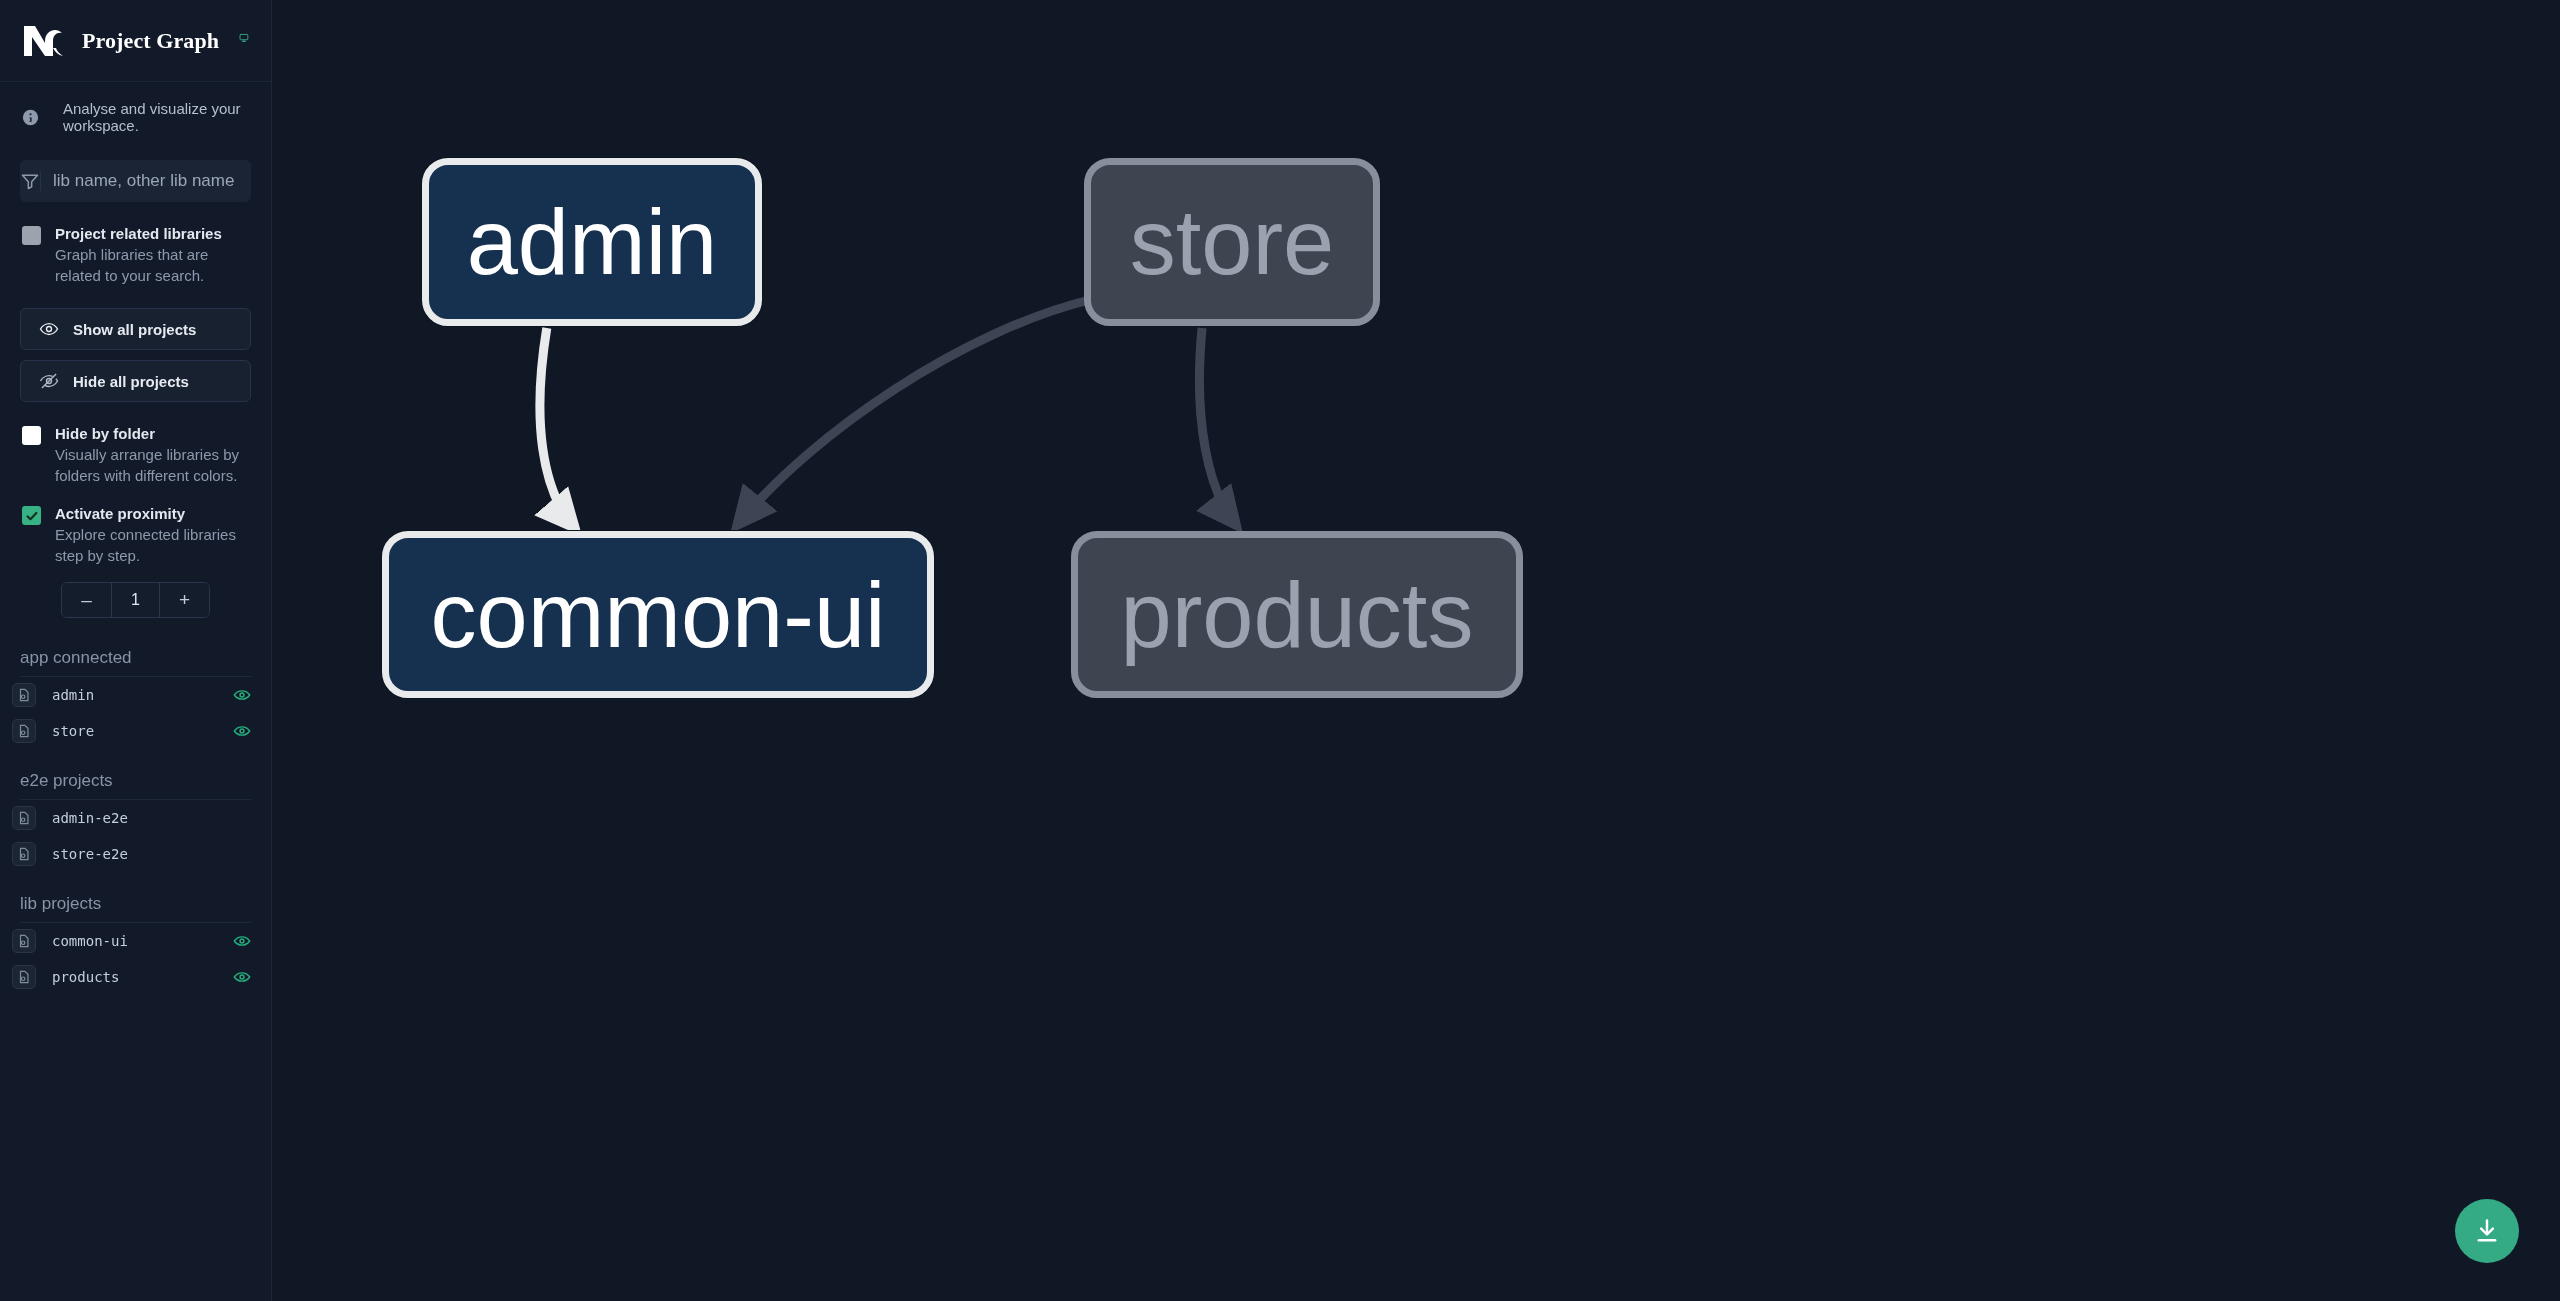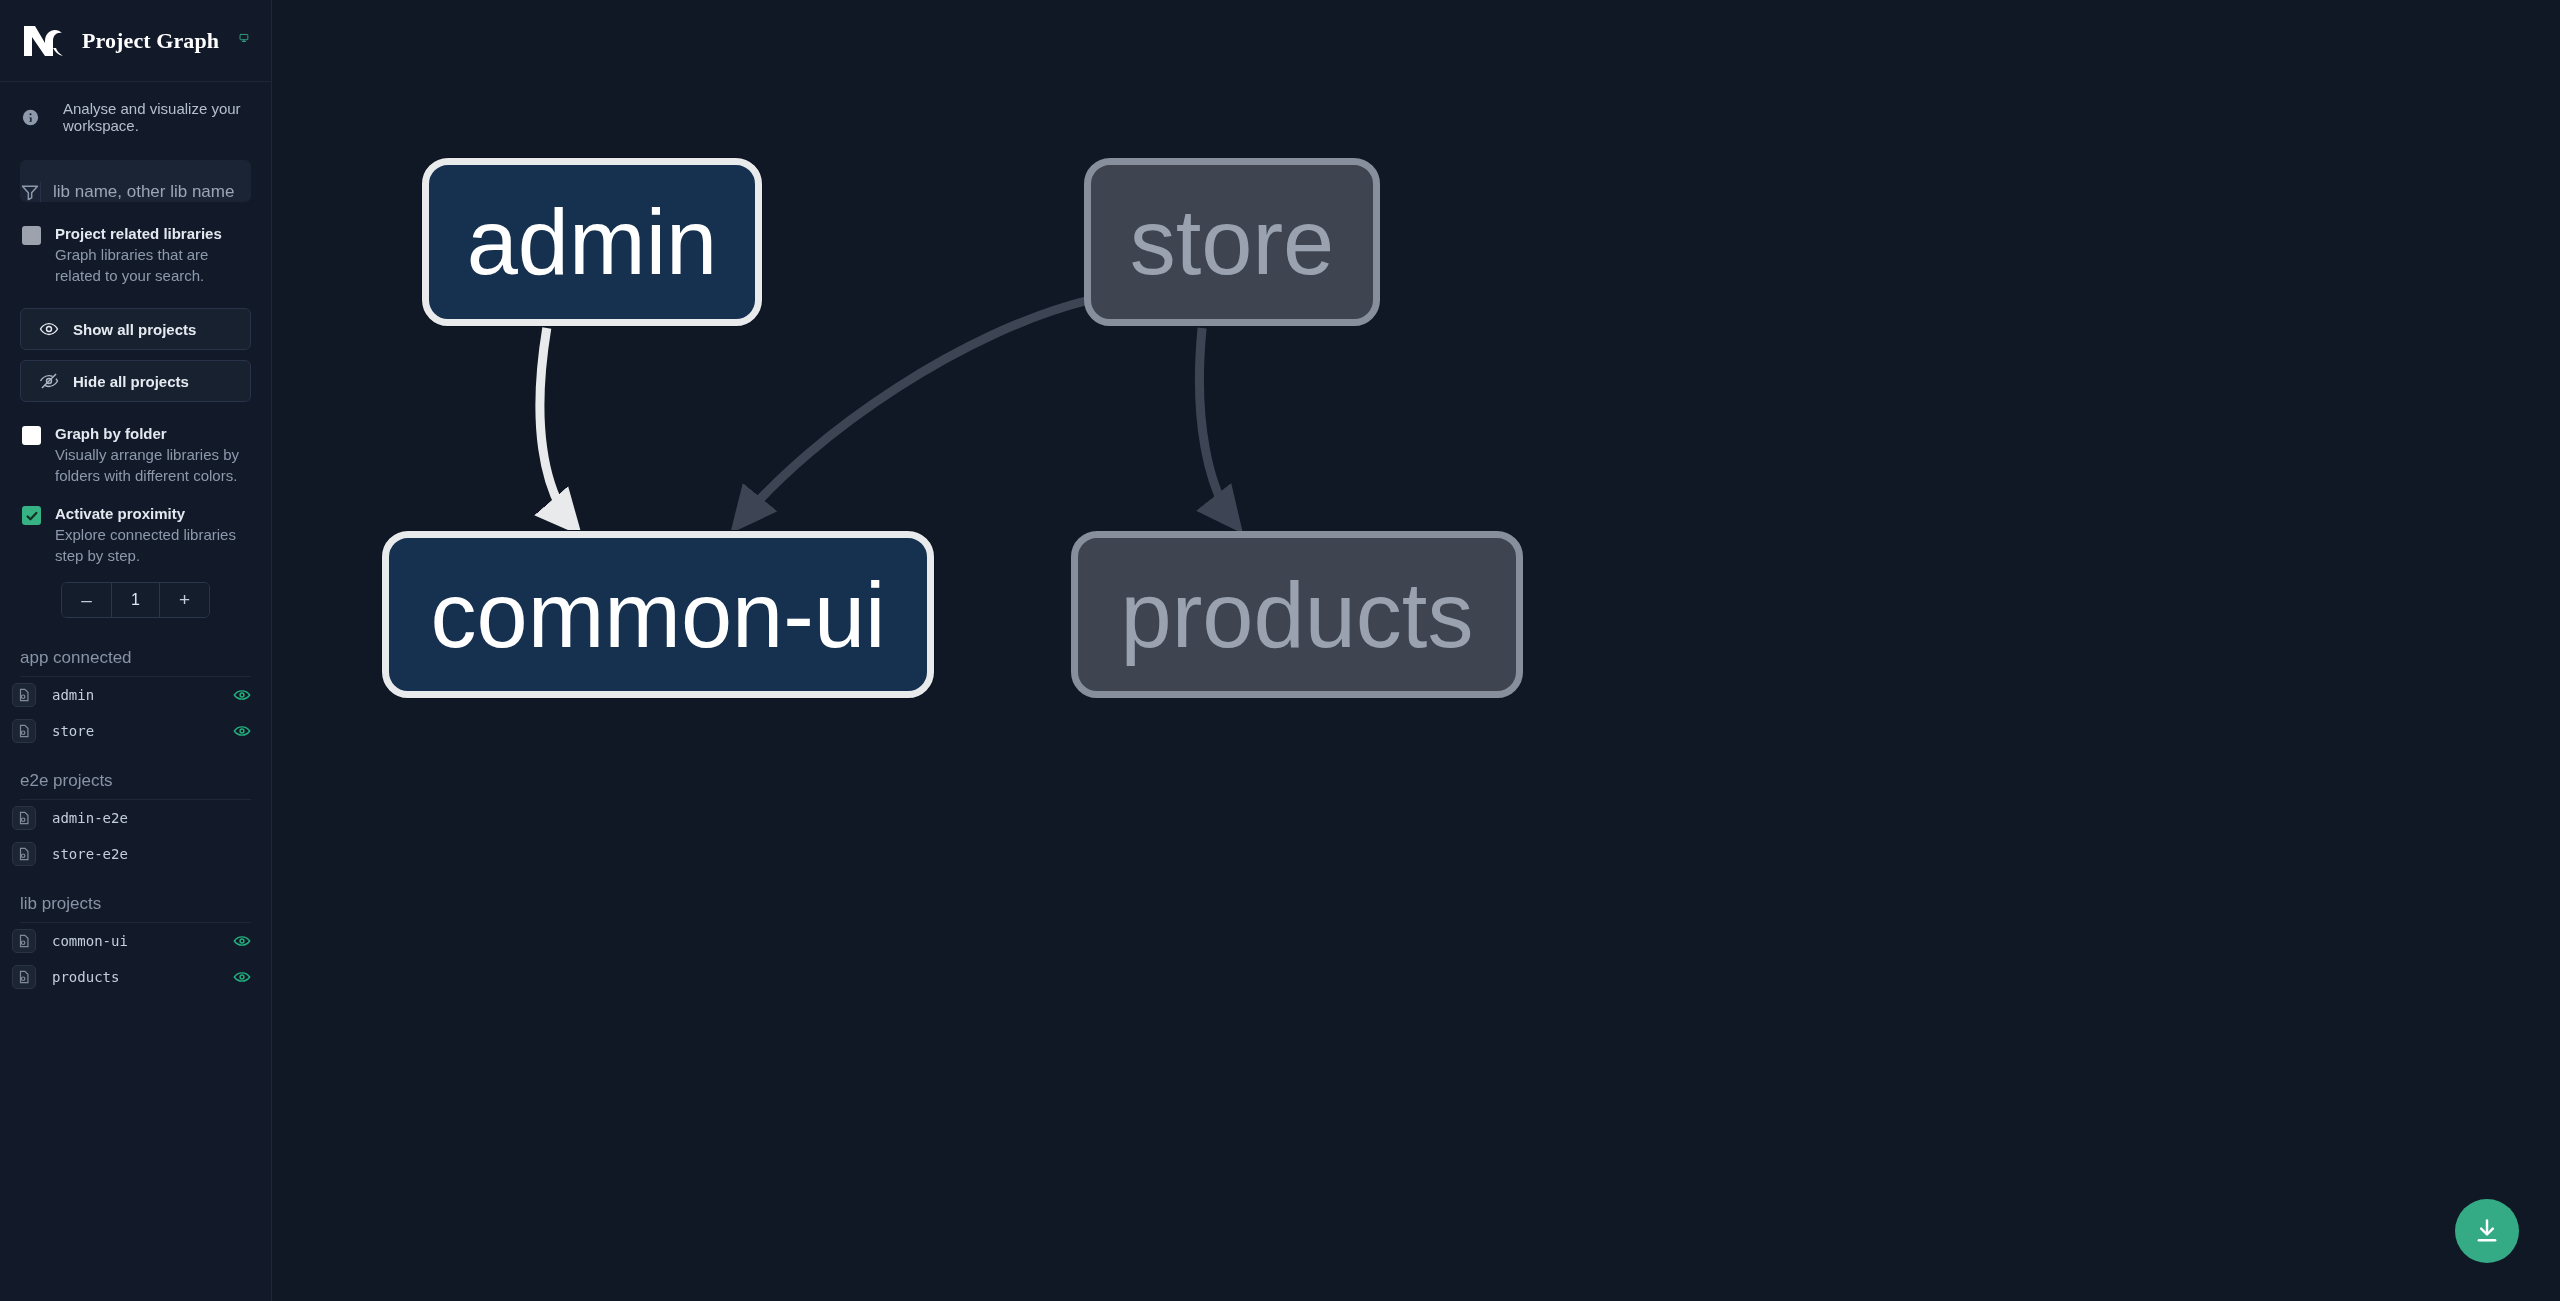--- a/index.html
+++ b/index.html
@@ -43,21 +43,21 @@
     display: flex; align-items: center; gap: 24px;
     padding: 18px 22px 14px 22px;
   }
   .info-icon { width: 17px; height: 17px; flex: 0 0 17px; }
   .sb-tagline span { color: #b6bfcd; font-size: 15px; }
 
   .search-wrap {
     margin: 12px 20px 0 20px;
     height: 42px;
     background: #1b2troll;
-    display: flex; align-items: flex-end;
+    display: flex; align-items: center;
     border-radius: 6px;
     overflow: hidden;
     background: #1b2434;
   }
   .search-icon-box {
     width: 44px; display: flex; align-items: center; justify-content: center;
     border-right: 1px solid #27324a;
   }
   .filter-icon { width: 20px; height: 20px; }
   .search-input {
@@ -247,21 +247,21 @@
             <line x1="3.5" y1="20.5" x2="20.5" y2="3.5"></line>
           </svg>
         </span>
         <span>Hide all projects</span>
       </div>
     </div>
 
     <div class="check-row">
       <span class="cbox white"></span>
       <span class="check-texts">
-        <span class="check-title">Graph by folder</span>
+        <span class="check-title">Hide by folder</span>
         <span class="check-desc">Visually arrange libraries by folders with different colors.</span>
       </span>
     </div>
 
     <div class="check-row tight">
       <span class="cbox checked">
         <svg viewBox="0 0 16 16" fill="none" stroke="#13321f" stroke-width="2.6" stroke-linecap="round" stroke-linejoin="round">
             <path d="M3 8.5l3.2 3.2L13 4.6"></path>
           </svg>
       </span>

